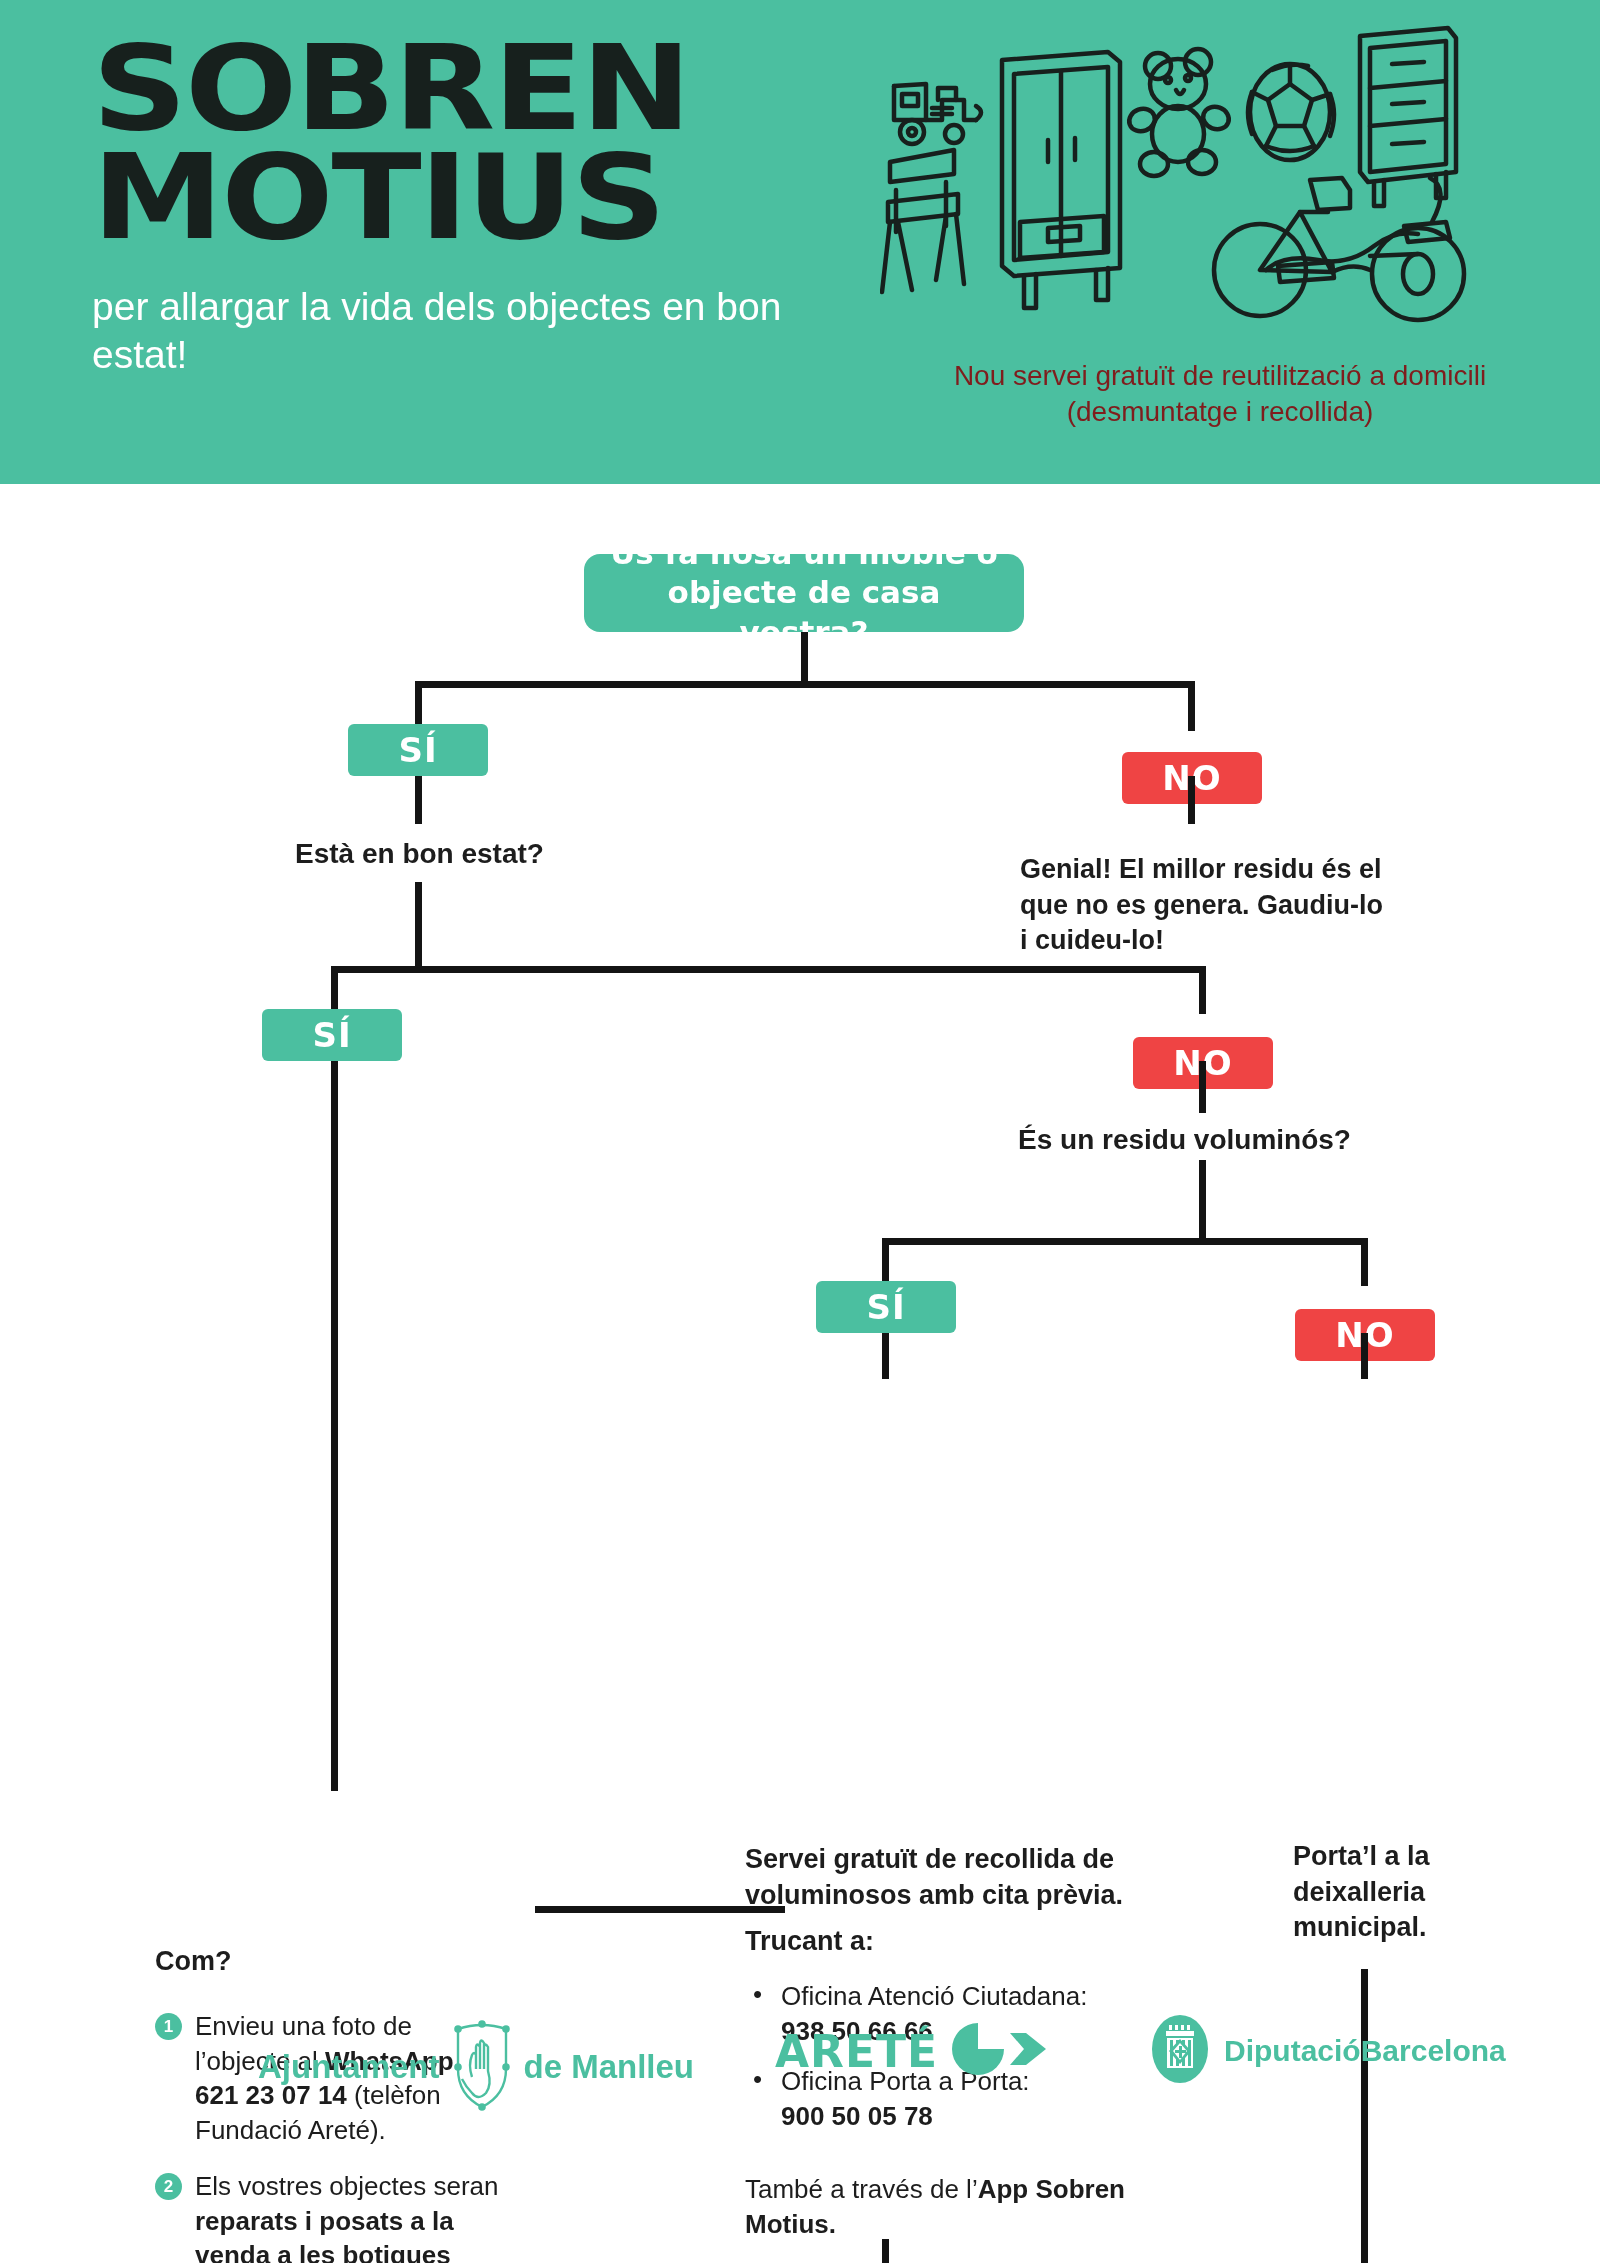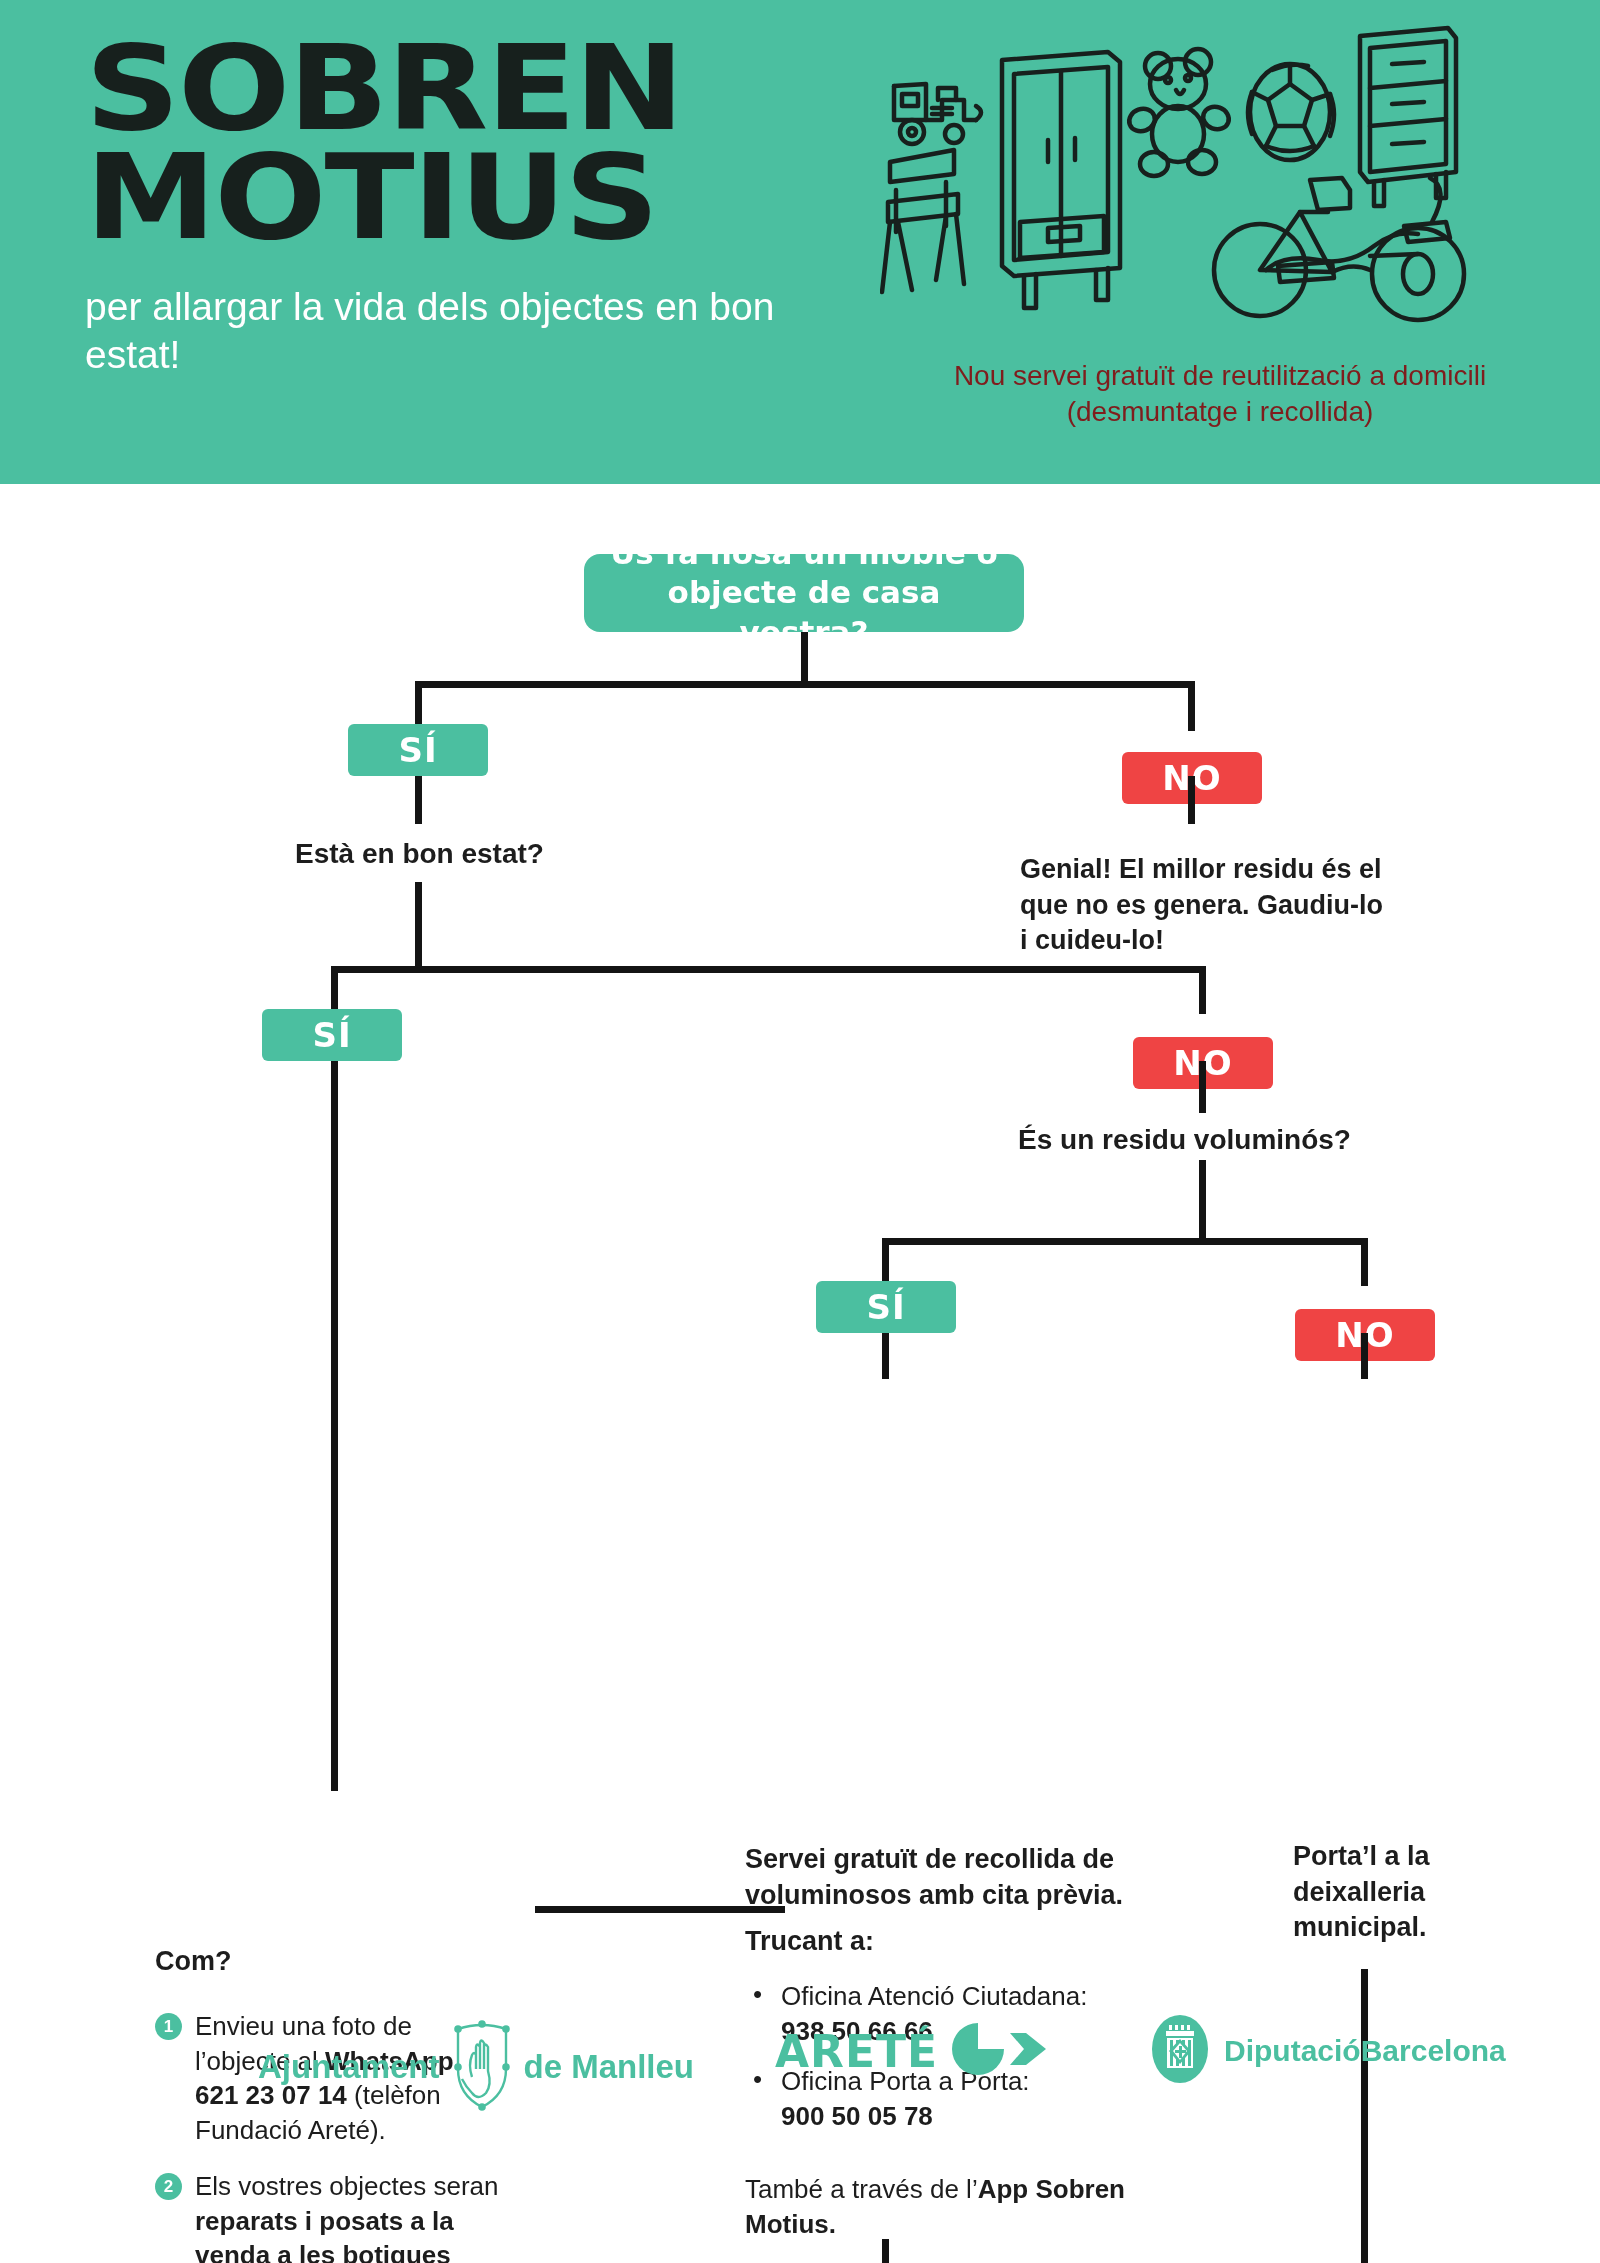--- a/index.html
+++ b/index.html
@@ -18,21 +18,21 @@
 
   
   .header {
     position: absolute;
     left: 0; top: 0;
     width: 1600px; height: 484px;
     background: #4bbfa0;
   }
   .title-block {
     position: absolute;
-    left: 85px; top: 34px;
+    left: 92px; top: 34px;
     width: 720px;
   }
   .title-line {
     font-family: "DejaVu Sans", sans-serif;
     font-weight: 700;
     font-size: 118px;
     line-height: 0.92;
     letter-spacing: -2px;
     color: #17201d;
     transform: scaleX(1.12);

